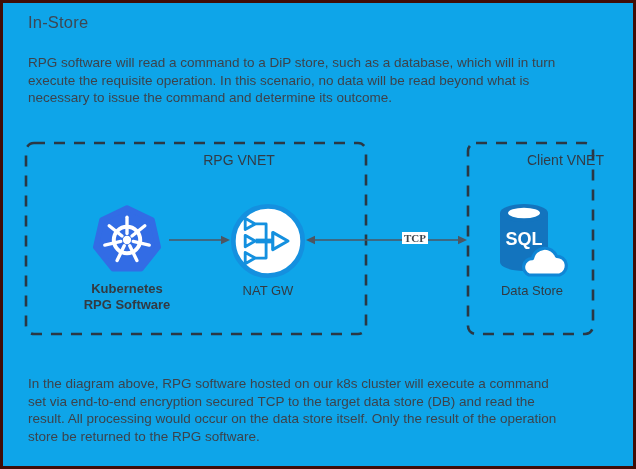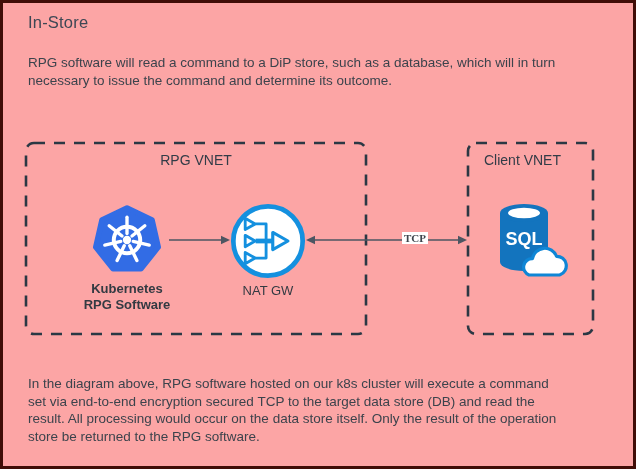--- a/index.html
+++ b/index.html
@@ -1,39 +1,39 @@
 <!DOCTYPE html>
 <html><head>
 <meta charset="utf-8">
 <style>
   html,body{margin:0;padding:0;background:#e9e9e9;}
   .page{
     position:relative;
     width:636px;height:469px;
     box-sizing:border-box;
-    background:#fca5a5;
+    background:#0ea5e9;
     border:3px solid #400d07;
     font-family:"Liberation Sans", sans-serif;
     overflow:hidden;
   }
   .title{
     position:absolute;left:25px;top:10px;
     font-size:16.5px;color:#3d4754;letter-spacing:.2px;
   }
   .para{
     position:absolute;left:25px;
     font-size:13.5px;line-height:17.5px;color:#3c434c;
   }
   .para div{white-space:nowrap;}
   .intro{top:51px;}
   .outro{top:372px;}
   .overlay-svg{position:absolute;left:0;top:0;}
   .vnet-label{
     position:absolute;top:149px;text-align:center;
-    font-size:14px;color:#323c47;
+    font-size:14px;color:#323c47;padding-left:43px;
   }
   .node-label{
     position:absolute;text-align:center;
     font-size:13px;line-height:16px;color:#333a42;
   }
   .icon{position:absolute;}
   .tcp-label{
     position:absolute;left:399px;top:229px;
     background:#ffffff;padding:0 2px;
     font-size:11px;font-weight:bold;color:#3e454d;font-family:Liberation Serif, serif;
@@ -41,20 +41,21 @@
 </style>
 </head>
 <body>
 
 <div class="page">
 
   <div class="title">In-Store</div>
 
   <div class="para intro">
     <div>RPG software will read a command to a DiP store, such as a database, which will in turn</div>
+    <div>execute the requisite operation. In this scenario, no data will be read beyond what is</div>
     <div>necessary to issue the command and determine its outcome.</div>
   </div>
 
   <svg class="overlay-svg" width="636" height="469" viewBox="0 0 636 469">
     <rect x="23" y="140" width="340" height="191" rx="8" fill="none" stroke="#2b3844" stroke-width="2.6" stroke-dasharray="11,9"></rect>
     <rect x="465" y="140" width="125" height="191" rx="8" fill="none" stroke="#2b3844" stroke-width="2.6" stroke-dasharray="11,9"></rect>
 
     <g>
       <line x1="166" y1="237" x2="219" y2="237" stroke="#4d5662" stroke-width="1.6"></line>
       <polygon points="218,232.7 227,237 218,241.3" fill="#4d5662"></polygon>
@@ -107,20 +108,21 @@
     </g>
   </svg>
 
   <div class="node-label" style="left:44px;top:278px;width:160px;font-weight:bold;">
     <div>Kubernetes</div>
     <div>RPG Software</div>
   </div>
 
   <div class="node-label" style="left:225px;top:280px;width:80px;">NAT GW</div>
 
+  <div class="node-label" style="left:479px;top:280px;width:100px;">Data Store</div>
 
   <div class="tcp-label">TCP</div>
 
   <div class="para outro">
     <div>In the diagram above, RPG software hosted on our k8s cluster will execute a command</div>
     <div>set via end-to-end encryption secured TCP to the target data store (DB) and read the</div>
     <div>result. All processing would occur on the data store itself. Only the result of the operation</div>
     <div>store be returned to the RPG software.</div>
   </div>
 

